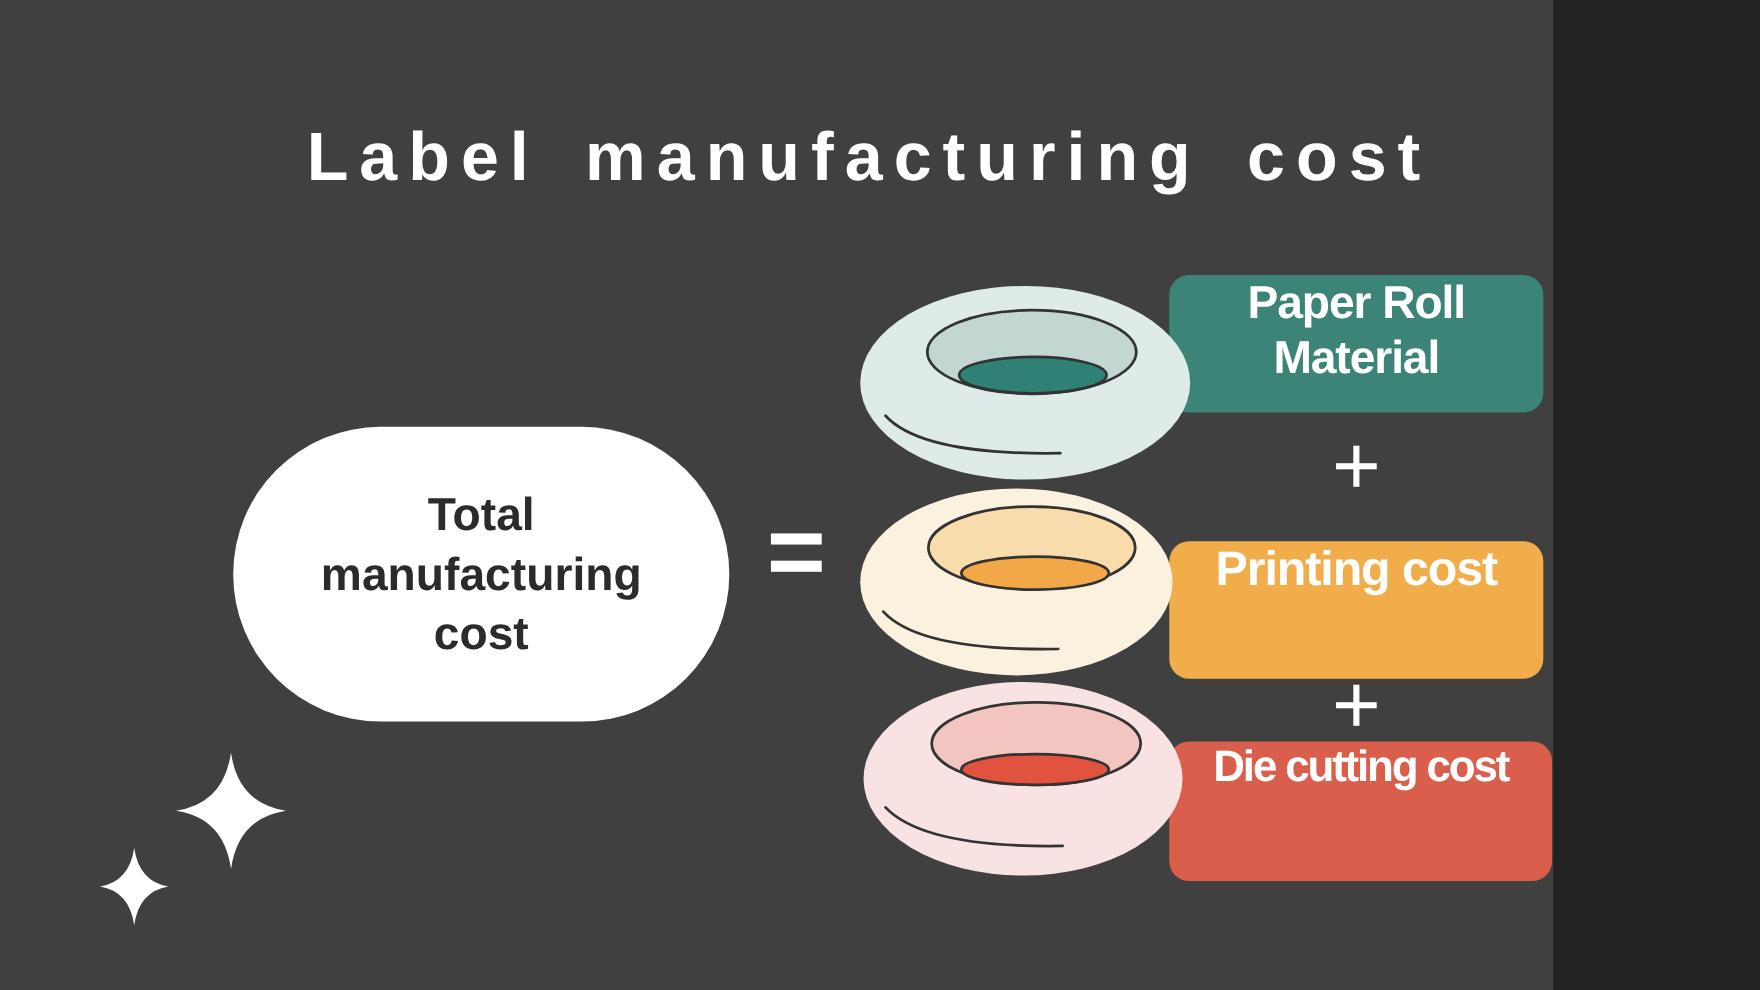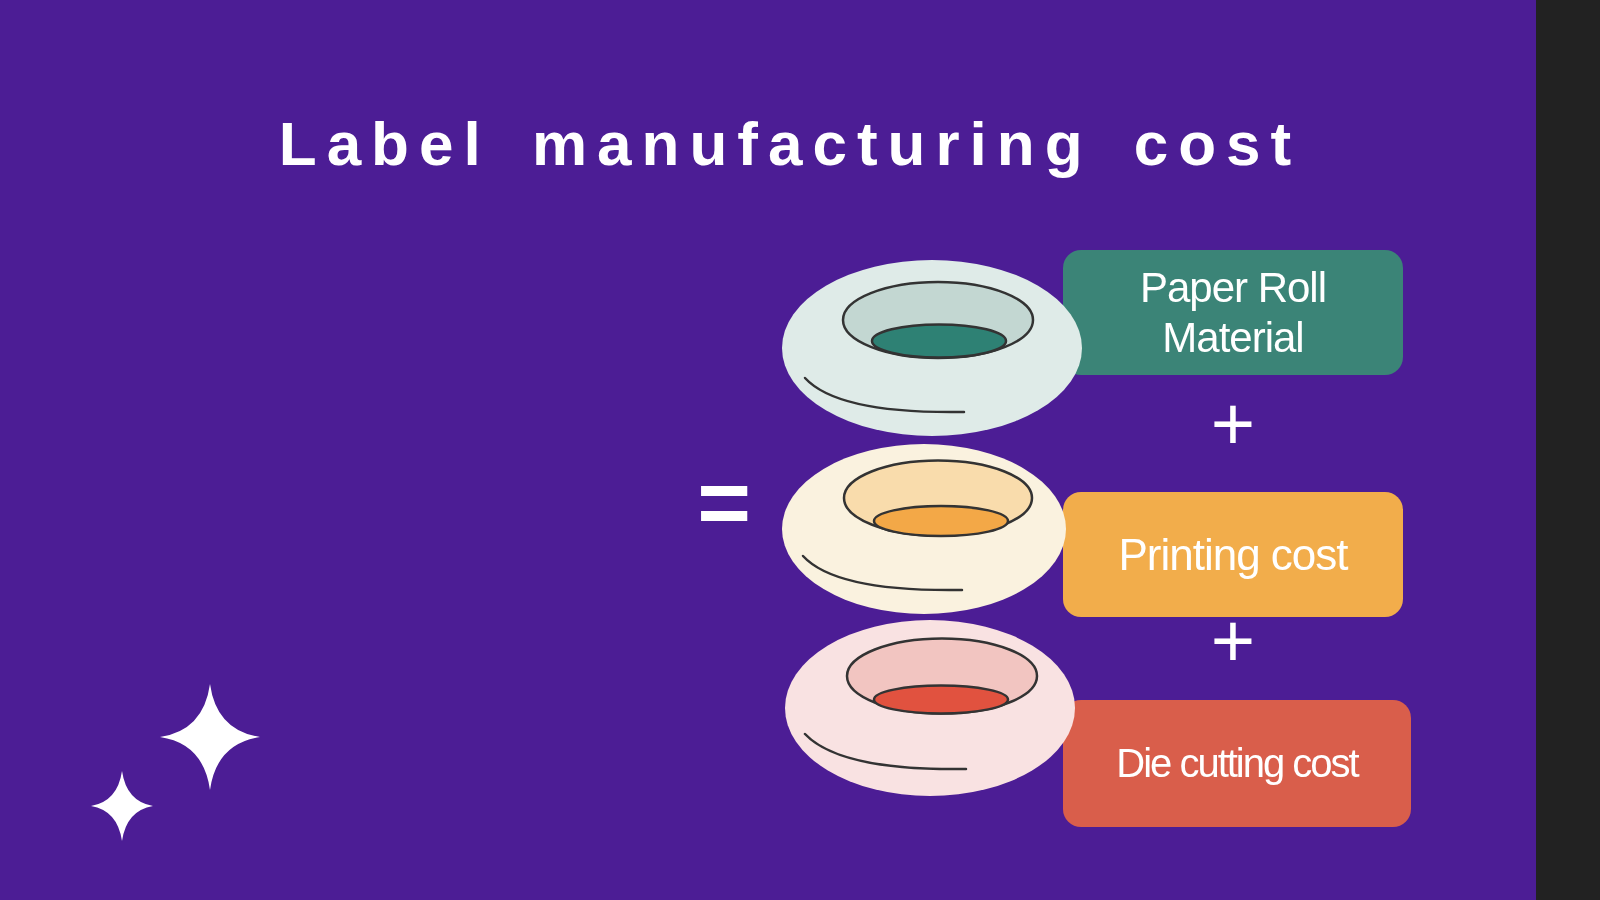--- a/index.html
+++ b/index.html
@@ -1,17 +1,17 @@
 <!DOCTYPE html>
 <html><head>
 <meta charset="utf-8">
 <style>
   html, body { margin: 0; padding: 0; }
   body { width: 1600px; height: 900px; background: #222222; font-family: "Liberation Sans", "DejaVu Sans", sans-serif; }
-  .stage { position: relative; width: 1536px; height: 900px; background: #4c1d95; overflow: hidden; }
+  .stage { position: relative; width: 1412px; height: 900px; background: #404040; overflow: hidden; }
 
   
   .title {
     position: absolute; left: 0; top: 108px; width: 1580px;
     text-align: center; color: #ffffff;
     font-size: 62px; font-weight: 700; letter-spacing: 10px; word-spacing: 14px;
   }
 
   
   .total-blob {
@@ -27,38 +27,43 @@
   
   .op { position: absolute; display: flex; align-items: center; justify-content: center; color: #ffffff; }
   .op-equals { left: 678px; top: 452px; width: 92px; height: 100px; font-size: 92px; font-weight: 700; }
   .op-plus  { width: 80px; height: 80px; font-size: 76px; font-weight: 400; }
   .op-plus-1 { left: 1193px; top: 383px; }
   .op-plus-2 { left: 1193px; top: 600px; }
 
   
   .cost-box {
     position: absolute; left: 1063px; width: 340px;
-    border-radius: 18px; display: flex; align-items: center; justify-content: center;
-    color: #ffffff; font-weight: 400; text-align: center;
+    border-radius: 18px; display: flex; justify-content: center;
+    color: #ffffff; font-weight: 700; text-align: center;
     line-height: 1.18; white-space: pre-line; z-index: 1;
   }
   .cost-box-teal   { top: 250px; height: 125px; background: #3B8477; font-size: 42px; letter-spacing: -1px; }
   .cost-box-orange { top: 492px; height: 125px; background: #F2AD4B; font-size: 44px; letter-spacing: -1px; }
-  .cost-box-red    { top: 700px; height: 127px; background: #D95E4B; font-size: 40px; letter-spacing: -2px; padding: 0 4px; }
+  .cost-box-red    { top: 674px; height: 127px; background: #D95E4B; font-size: 40px; letter-spacing: -2px; padding: 0 4px; }
 
   
   .art { position: absolute; left: 0; top: 0; z-index: 2; pointer-events: none; }
 </style>
 </head>
 <body>
 
 <div class="stage">
 
   <div class="title">Label manufacturing cost</div>
 
+  <div class="total-blob">
+    <div class="blob-label">Total
+manufacturing
+cost</div>
+  </div>
 
   <div class="op op-equals">=</div>
   <div class="op op-plus op-plus-1">+</div>
   <div class="op op-plus op-plus-2">+</div>
 
   <div class="cost-box cost-box-teal">
     <span>Paper Roll
 Material</span>
   </div>
   <div class="cost-box cost-box-orange">

